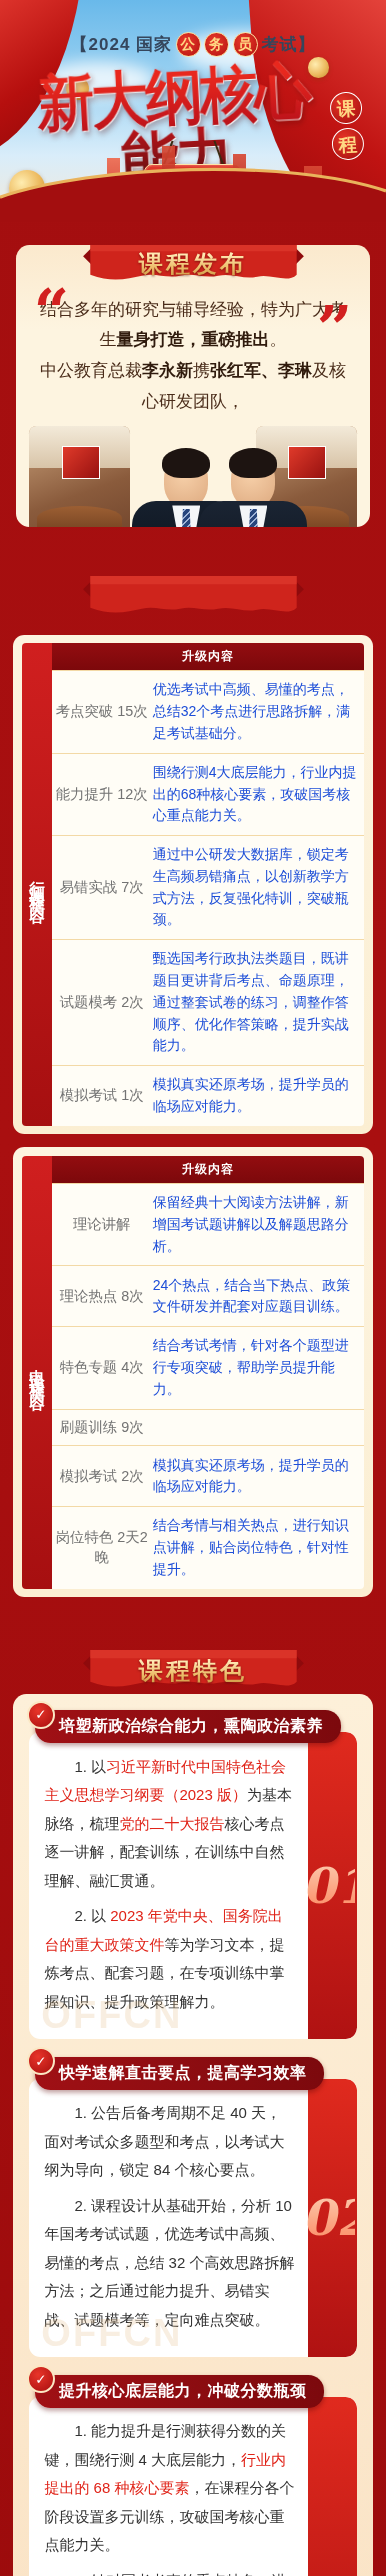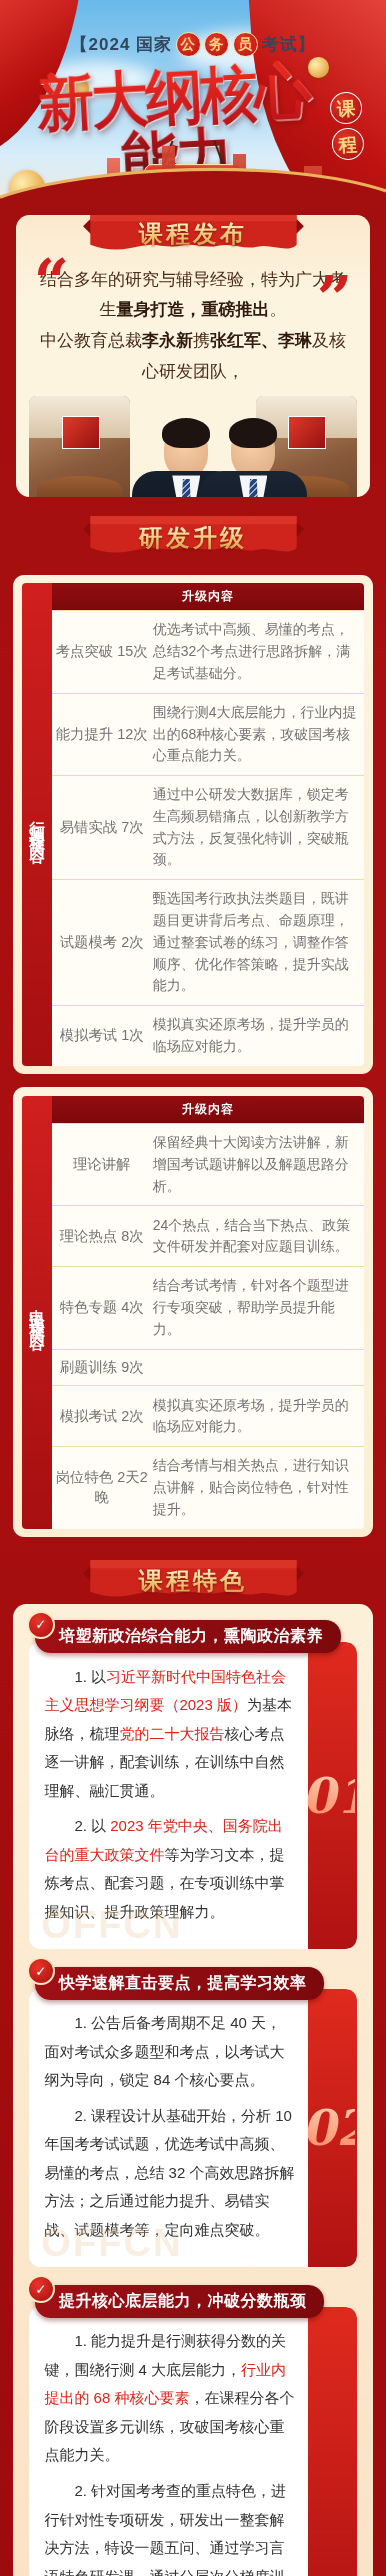--- a/index.html
+++ b/index.html
@@ -30,21 +30,21 @@
   .sign{position:relative;background:linear-gradient(180deg,#e1382b,#b01310);border:1.5px solid #ffe3a6;border-radius:8.2px;
         box-shadow:0 3.1px 7.2px rgba(100,10,5,.45), inset 0 0 0 1.5px rgba(255,255,255,.15);padding:7.2px 5.2px;text-align:center;}
   .sign-inner{border:1px dashed rgba(255,230,170,.8);border-radius:5.2px;padding:3.1px 2.1px;
         font-size:21.6px;font-weight:bold;letter-spacing:1.5px;
         background:linear-gradient(180deg,#fff3cf,#f6cf86);-webkit-background-clip:text;background-clip:text;color:transparent;}
   .skyline{position:absolute;bottom:0;left:0;right:0;height:77px;display:flex;align-items:flex-end;justify-content:center;gap:3.1px;opacity:.92;}
   .sky-bar{background:linear-gradient(180deg,#ef6a4f,#c3271a);}
   .sky-bar.alt{background:linear-gradient(180deg,#d84a35,#a8170f);}
   .hero-curve{position:absolute;bottom:-1px;left:0;width:386px;height:62px;}
   
-  .sec{position:relative;}
+  .sec{position:relative;margin-top:30px;}
   .ribbon{position:relative;width:227px;margin:0 auto;height:49px;z-index:5;}
   .ribbon svg{position:absolute;inset:0;width:100%;height:100%;}
   .ribbon-text{position:absolute;top:5.2px;left:0;right:0;text-align:center;font-size:24px;font-weight:bold;letter-spacing:3.1px;
                font-family:"DejaVu Serif","Liberation Serif",serif;
                background:linear-gradient(180deg,#ffe9b4 20%,#edbe6b 60%,#c9923f 95%);-webkit-background-clip:text;background-clip:text;color:transparent;
                filter:drop-shadow(0 1px 1px rgba(80,10,5,.6));}
   
   .announce-card{position:relative;margin:-7.2px 16px 0 16px;background:linear-gradient(180deg,#fbe9cd,#fdf4e0 30%);border-radius:13.4px;overflow:hidden;height:282px;}
   .announce-card .ribbon{margin-top:-2.1px;}
   .quote-row{position:relative;margin:3.1px 20.6px 0 20.6px;text-align:center;}
@@ -74,21 +74,21 @@
   .upg-card{margin:9.3px 13.4px 0 13.4px;background:linear-gradient(180deg,#fdf4e0,#fbeed2);border-radius:11.3px;padding:8.2px;}
   .upg-table{display:flex;border-radius:4.1px;overflow:hidden;}
   .upg-side{width:30px;background:linear-gradient(180deg,#d01f1f,#a60f10);display:flex;align-items:center;justify-content:center;}
   .upg-side span{writing-mode:vertical-rl;text-orientation:upright;color:#fff;font-weight:bold;font-size:15.5px;letter-spacing:5.2px;}
   .upg-main{flex:1;display:flex;flex-direction:column;}
   .upg-head{background:linear-gradient(180deg,#930d10,#7c080b);color:#fff;font-weight:bold;font-size:12px;text-align:center;padding:5.2px 0;letter-spacing:1px;}
   .upg-row{display:flex;background:#fffdf6;border-top:1.5px solid #f3d9a6;}
   .upg-row:first-of-type{border-top:none;}
   .upg-label{width:94px;min-width:94px;display:flex;align-items:center;justify-content:center;text-align:center;
              font-weight:normal;font-size:14.4px;color:#737373;padding:8.2px 3.1px;line-height:1.35;}
-  .upg-desc{flex:1;font-size:14px;color:#737373;line-height:1.55;padding:8.2px 7.2px 8.2px 1px;display:flex;align-items:center;}
+  .upg-desc{flex:1;font-size:14px;color:#1d4ed8;line-height:1.55;padding:8.2px 7.2px 8.2px 1px;display:flex;align-items:center;}
   
   .features-wrap{margin:10.3px 13.4px 0 13.4px;background:linear-gradient(180deg,#fdf0d9,#fae2c4);border-radius:13.4px;padding:13.4px 0 15.5px 0;}
   .feature{position:relative;margin:17.5px 15.5px 0 15.5px;}
   .feature:first-child{margin-top:3.1px;}
   .feature-head{position:relative;z-index:3;display:inline-flex;align-items:center;margin-left:6.2px;
                 background:linear-gradient(90deg,#a01015,#7c090d);border-radius:15.5px;padding:6.2px 17.5px 6.2px 24px;box-shadow:0 2.6px 5.2px rgba(90,5,5,.4);}
   .feature-head .check{position:absolute;left:-8.2px;top:-9.3px;width:24px;height:24px;border-radius:50%;
                 background:radial-gradient(circle at 38% 32%,#e8352a,#a80e0e);border:2.1px solid #fbe7c4;color:#fff;font-size:13.4px;font-weight:bold;
                 display:flex;align-items:center;justify-content:center;}
   .feature-head .ft{color:#fff;font-weight:bold;font-size:16px;letter-spacing:0.5px;white-space:nowrap;}
@@ -219,21 +219,20 @@
   </section>
 
   <section class="sec" style="padding-top:19.6px;">
     <div class="ribbon">
       <svg viewBox="0 0 440 96" preserveAspectRatio="none">
         <path d="M22 10 L6 26 L22 42 Z" fill="#8f0a0c"></path>
         <path d="M418 10 L434 26 L418 42 Z" fill="#8f0a0c"></path>
         <path d="M20 0 L420 0 L420 62 C402 80 372 60 344 66 C316 72 296 58 268 64 C240 70 222 58 194 64 C166 70 148 58 120 64 C92 70 62 78 20 62 Z" fill="#cf241c"></path>
         <path d="M20 0 L420 0 L420 16 L20 16 Z" fill="#de3a2e" opacity="0.7"></path>
       </svg>
-      <span class="ribbon-text">研发升级</span>
     </div>
 
     <div class="upg-card">
       <div class="upg-table">
         <div class="upg-side">
             <span>行测课程内容</span>
           </div>
         <div class="upg-main">
           <div class="upg-head">升级内容</div>
           <div class="upg-row">

